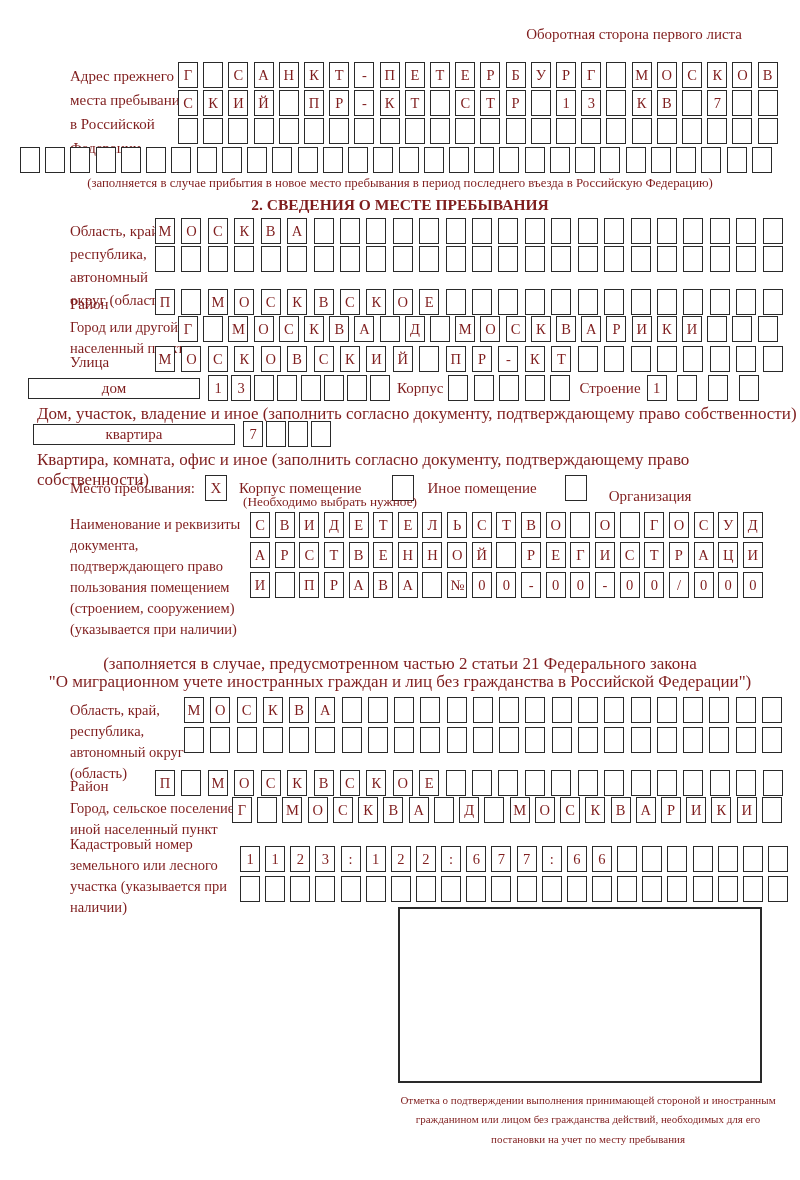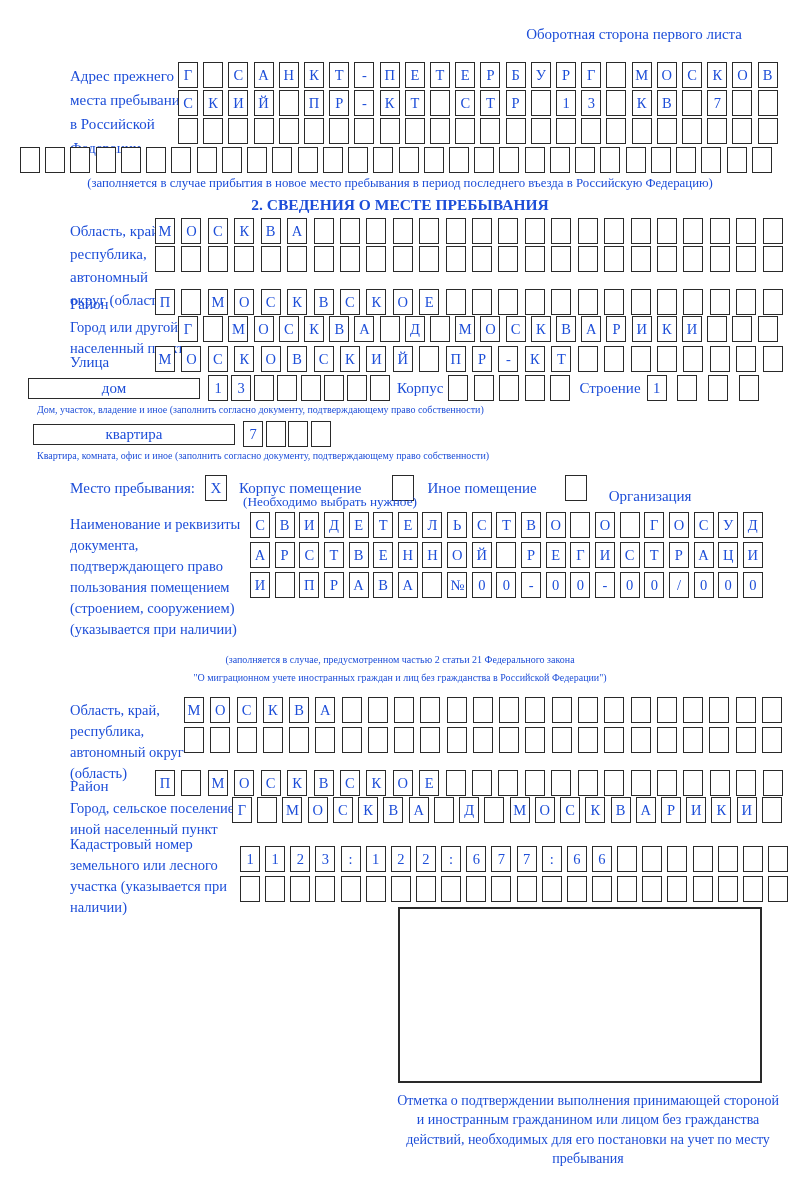--- a/index.html
+++ b/index.html
@@ -1,18 +1,18 @@
 <!DOCTYPE html>
 <html><head>
 <meta charset="utf-8">
 <style>
   html,body{margin:0;padding:0;background:#e8e8e8;}
   .page{
     position:relative;width:800px;height:1180px;background:#ffffff;
-    font-family:"Liberation Serif","DejaVu Serif",serif;color:#1d4ed8;
+    font-family:"Liberation Serif","DejaVu Serif",serif;color:#7f1d1d;
     overflow:hidden;margin:0 auto;
   }
   .band{position:absolute;}
   .lbl{font-size:15px;line-height:24px;}
   .lbl-sm{font-size:14.5px;line-height:21px;}
   .cells{display:flex;justify-content:space-between;}
   .cell{
     width:20px;height:26px;border:1.6px solid #2a2a2a;box-sizing:border-box;
     display:flex;align-items:center;justify-content:center;
     font-size:14.5px;flex:0 0 auto;background:#fff;
@@ -21,21 +21,21 @@
     border:1.6px solid #2a2a2a;box-sizing:border-box;height:21px;
     display:flex;align-items:center;justify-content:center;font-size:15px;background:#fff;
   }
   .checkbox{
     width:22px;height:26px;border:1.6px solid #2a2a2a;box-sizing:border-box;
     display:flex;align-items:center;justify-content:center;font-size:15px;flex:0 0 auto;background:#fff;
   }
   .flexrow{display:flex;align-items:center;}
   .center{left:0;right:0;text-align:center;}
   .note{font-size:12.8px;}
-  .note-md{font-size:10px;}
+  .note-md{font-size:17px;}
   .title{font-size:15.5px;font-weight:bold;}
   .stamp-box{border:2px solid #2a2a2a;box-sizing:border-box;background:#fff;}
 </style>
 </head>
 <body>
 
 <div class="page">
 
   <div class="band" style="top:26px;right:58px;font-size:15px;">Оборотная сторона первого листа</div>
 
@@ -568,15 +568,15 @@
       <span class="cell"></span>
       <span class="cell"></span>
       <span class="cell"></span>
       <span class="cell"></span>
       <span class="cell"></span>
       <span class="cell"></span>
       <span class="cell"></span>
     </div>
 
   <div class="band stamp-box" style="top:907px;left:398px;width:364px;height:176px;"></div>
-  <div class="band" style="top:1091px;left:392px;width:392px;text-align:center;font-size:14px;line-height:19.3px;">Отметка о подтверждении выполнения принимающей стороной и иностранным гражданином или лицом без гражданства действий, необходимых для его постановки на учет по месту пребывания</div>
+  <div class="band" style="top:1091px;left:392px;width:392px;text-align:center;font-size:11px;line-height:19.3px;">Отметка о подтверждении выполнения принимающей стороной и иностранным гражданином или лицом без гражданства действий, необходимых для его постановки на учет по месту пребывания</div>
 
 </div>
 
 </body></html>

